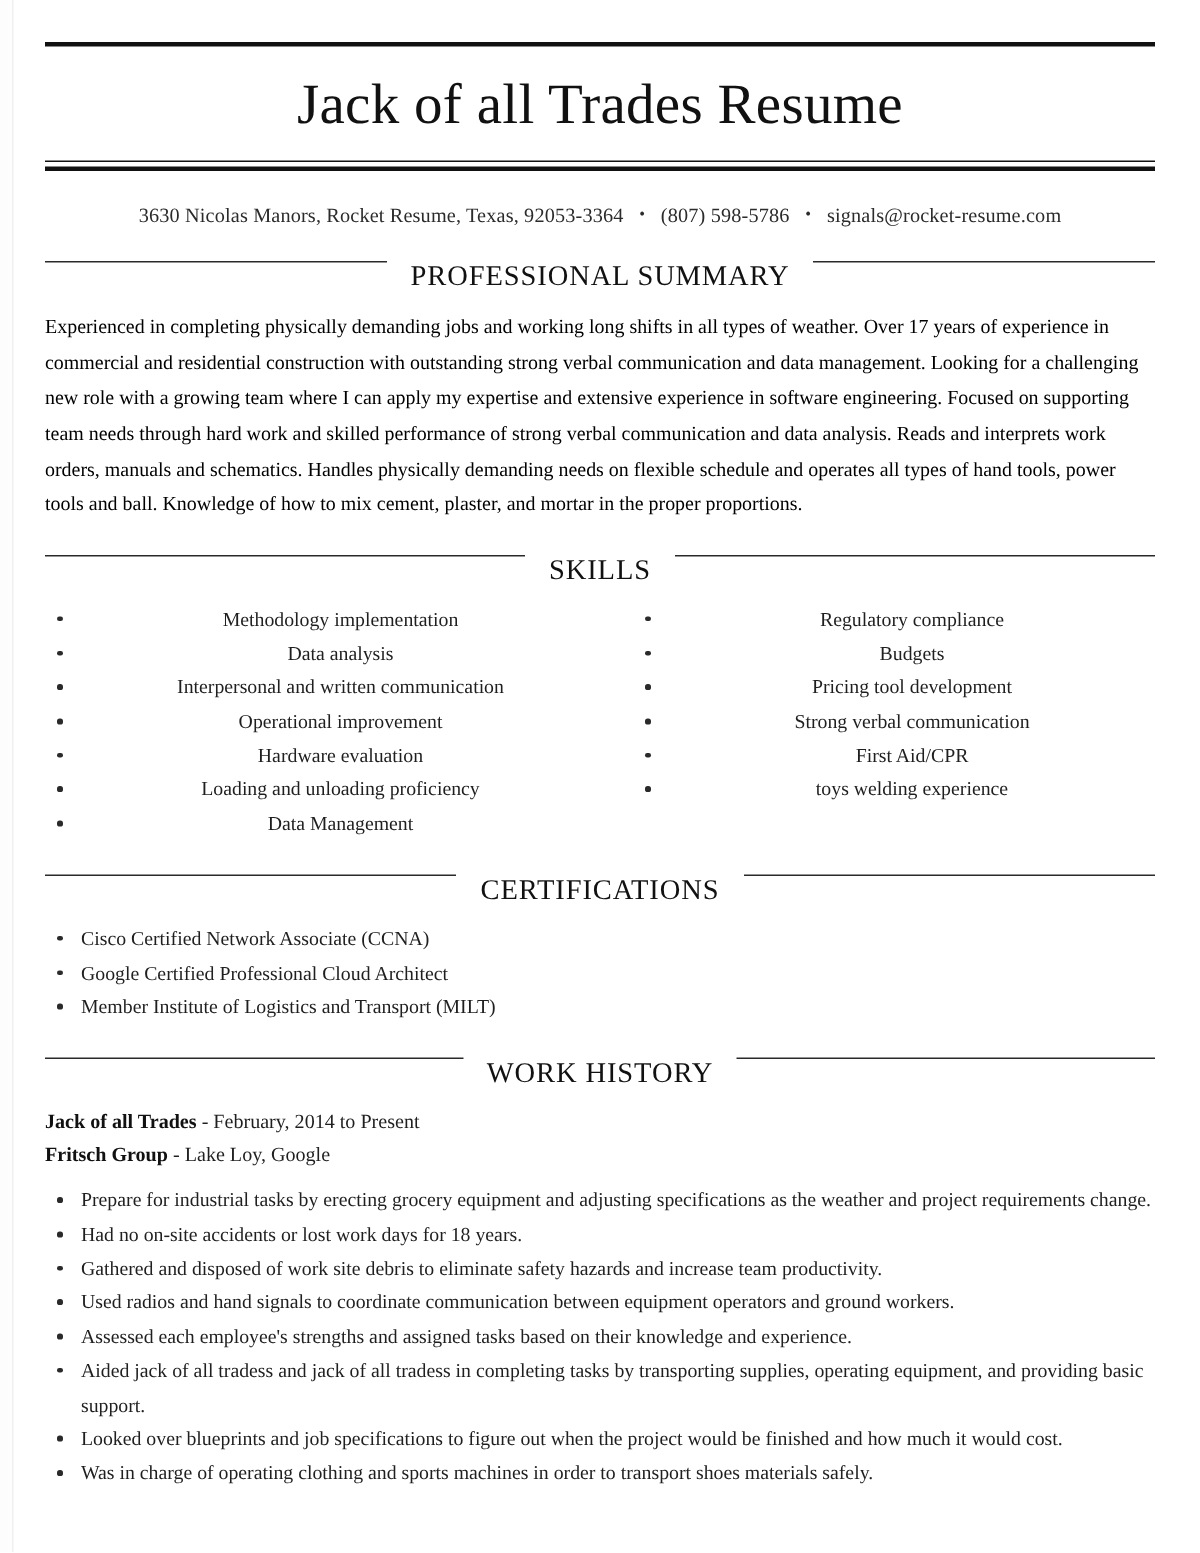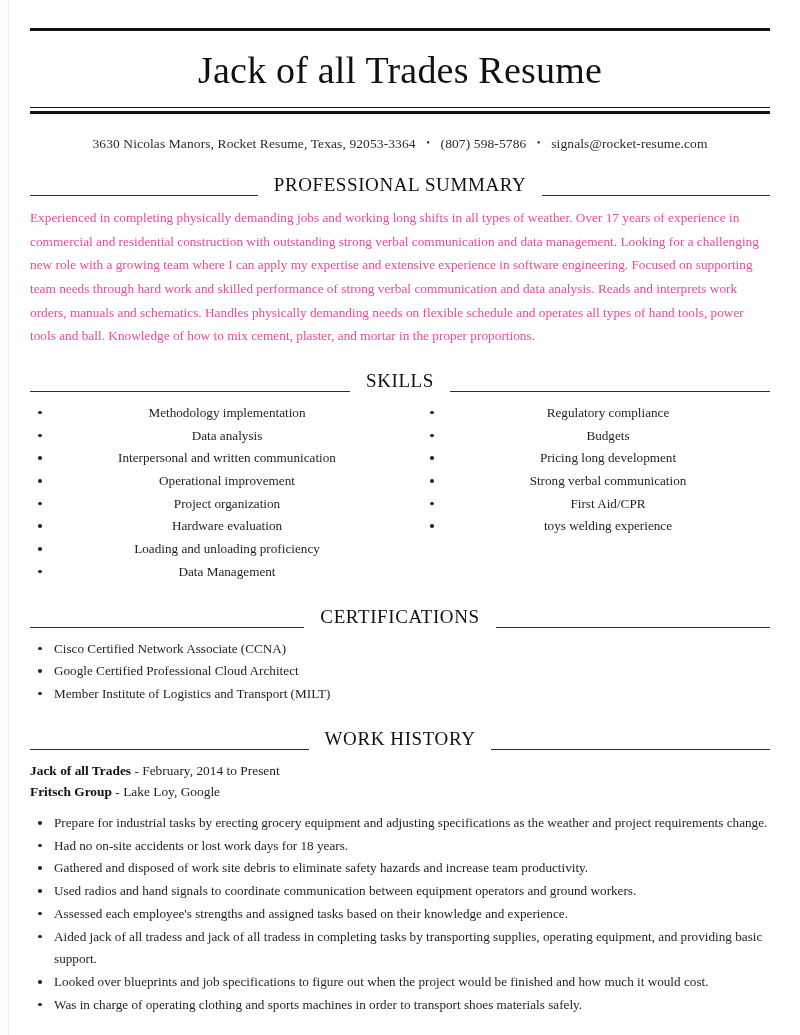--- a/index.html
+++ b/index.html
@@ -71,21 +71,21 @@
     position: relative;
     top: -2px;
   }
 
   
   .section {
     margin-top: 22px;
   }
   .section-head {
     display: flex;
-    align-items: flex-end;
+    align-items: flex-start;
     width: 100%;
     margin-bottom: 10px;
   }
   .section-head .rule {
     flex: 1 1 auto;
     height: 0;
     border-top: 1px solid #2a2a2a;
   }
   .section-title {
     flex: 0 0 auto;
@@ -94,21 +94,21 @@
     letter-spacing: 0.6px;
     color: #111111;
     white-space: nowrap;
   }
 
   
   .summary-text {
     font-size: 13.3px;
     line-height: 1.78;
     text-align: left;
-    color: #ec4899;
+    color: #000000;
     margin: 0;
     padding-right: 6px;
   }
 
   
   ul.bullets {
     list-style: none;
     margin: 0;
     padding: 0;
   }
@@ -198,31 +198,30 @@
         <span class="section-title">SKILLS</span>
         <span class="rule"></span>
       </div>
       <div class="skills-cols">
         <div class="skills-col left">
           <ul class="bullets">
             <li>Methodology implementation</li>
             <li>Data analysis</li>
             <li>Interpersonal and written communication</li>
             <li>Operational improvement</li>
-            <li>Project organization</li>
             <li>Hardware evaluation</li>
             <li>Loading and unloading proficiency</li>
             <li>Data Management</li>
           </ul>
         </div>
         <div class="skills-col right">
           <ul class="bullets">
             <li>Regulatory compliance</li>
             <li>Budgets</li>
-            <li>Pricing long development</li>
+            <li>Pricing tool development</li>
             <li>Strong verbal communication</li>
             <li>First Aid/CPR</li>
             <li>toys welding experience</li>
           </ul>
         </div>
       </div>
     </div>
 
     <div class="section">
       <div class="section-head">

